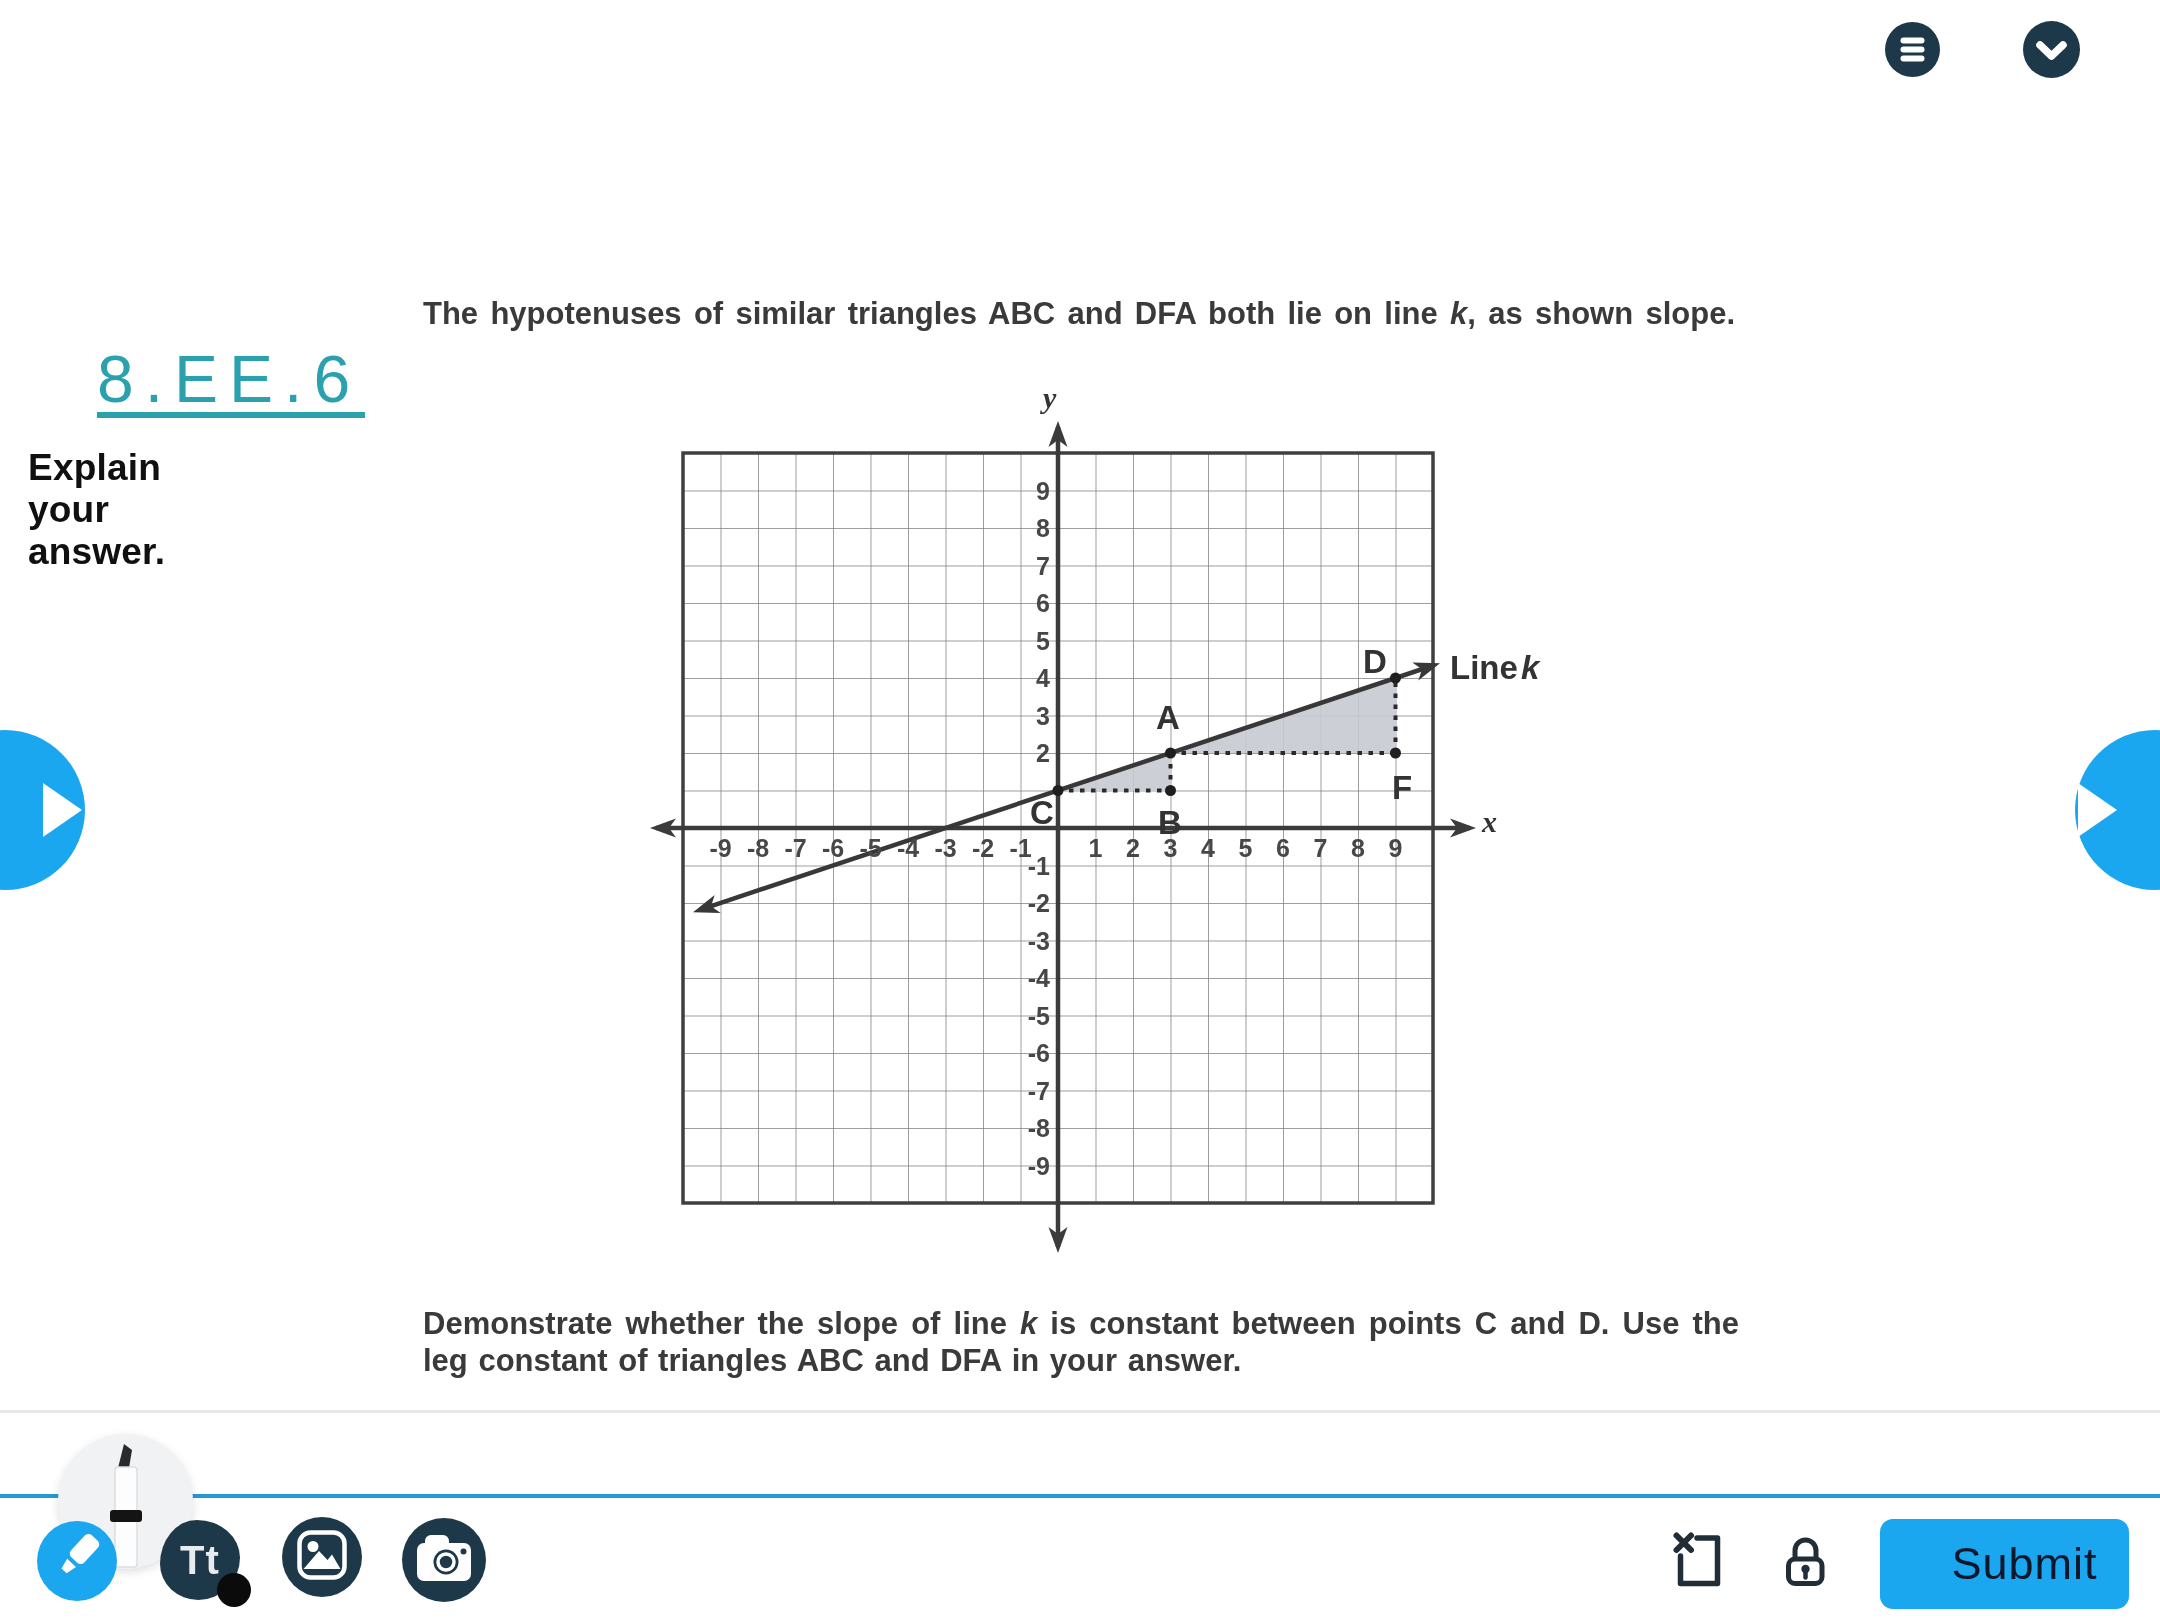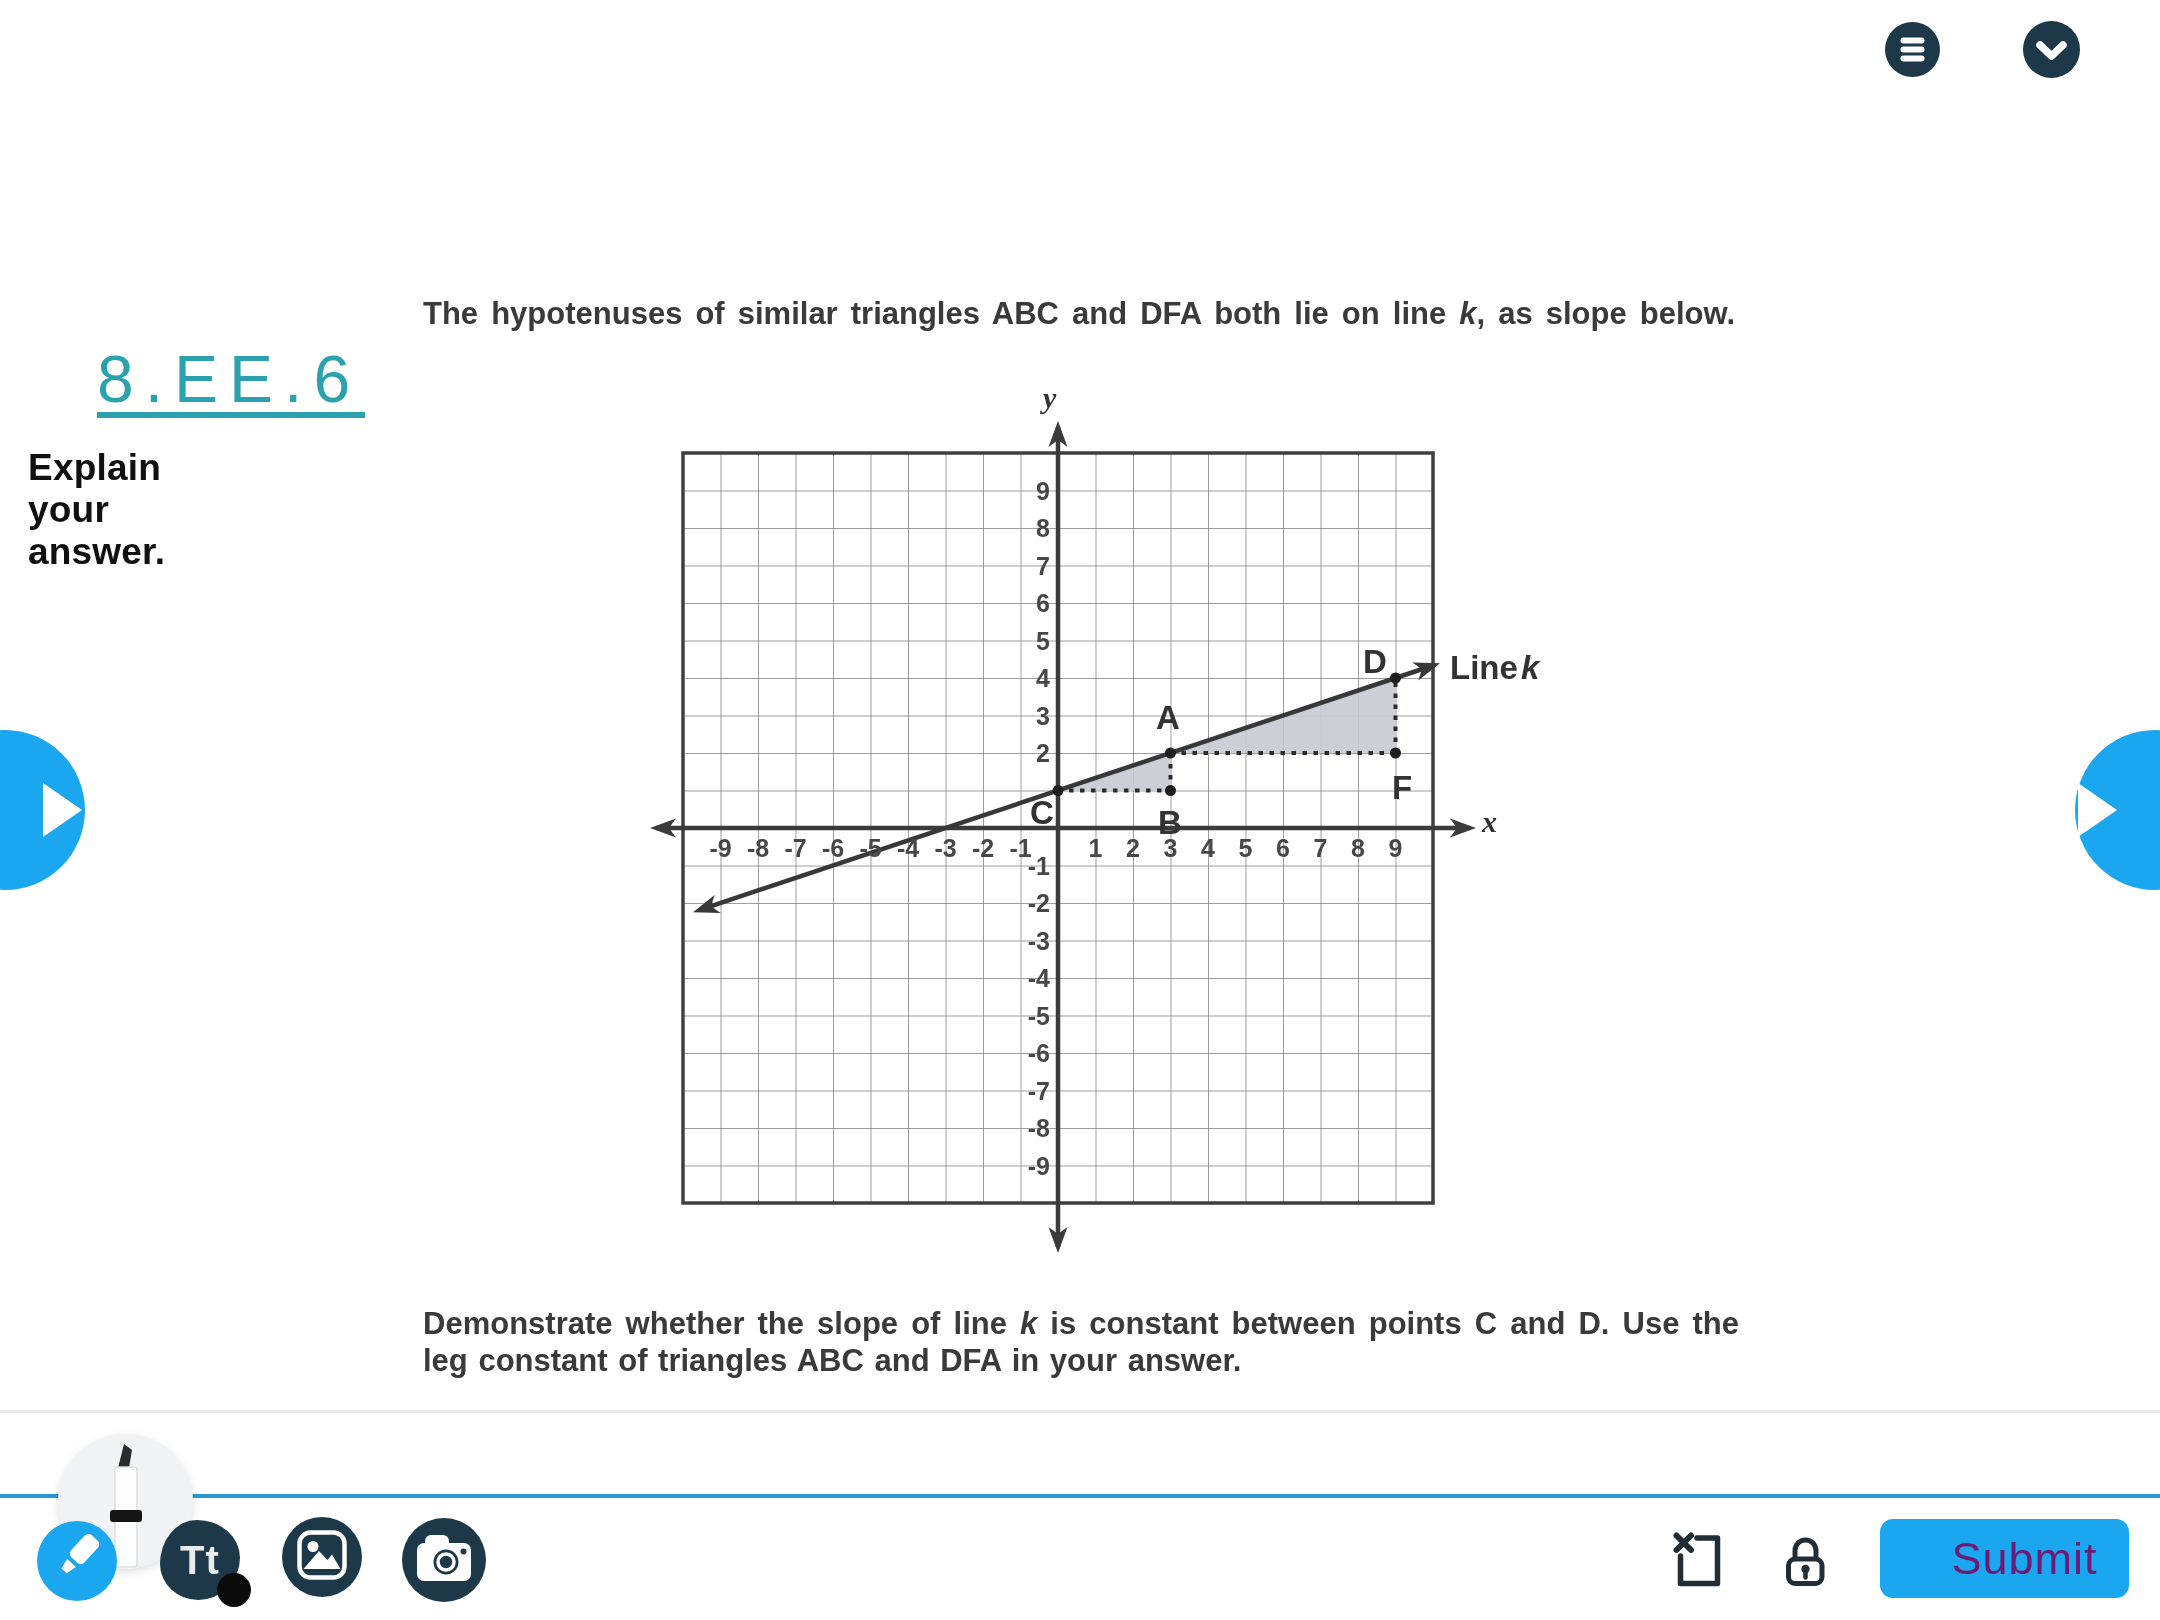--- a/index.html
+++ b/index.html
@@ -58,23 +58,23 @@
     left:160px; top:1520px; width:80px; height:80px; background:#1d3949; z-index:3;
     border-radius:46% 54% 52% 48% / 55% 47% 53% 45%;
     display:flex; align-items:center; justify-content:center;
     color:#e9ecee; font-size:40px; font-weight:700; letter-spacing:1px;
     position:absolute;
   }
   .color-dot { left:217px; top:1573px; width:34px; height:34px; border-radius:50%; background:#0b0b0b; z-index:4; }
 
   
   .submit-btn {
-    left:1880px; top:1519px; width:249px; height:79px;
+    left:1880px; top:1519px; width:249px; height:90px;
     background:#1ba6f0; border:none; border-radius:13px;
-    color:#701a75; font-size:45px; font-weight:400; letter-spacing:1px;
+    color:#0f172a; font-size:45px; font-weight:400; letter-spacing:1px;
     font-family:"Liberation Sans", sans-serif;
     display:flex; align-items:center; justify-content:center; cursor:pointer;padding-left:40px;
   }
 
   
   .nav-circle { width:160px; height:160px; border-radius:50%; background:#1ba6f0; z-index:5; }
 </style>
 </head>
 <body>
 
@@ -88,21 +88,21 @@
   </span>
 </div>
 <div class="abs circle-btn" style="left:2023px; top:21px; width:57px; height:57px;">
   <span style="display:flex;">
     <svg width="57" height="57" viewBox="0 0 57 57">
       <polyline points="17,24 28.5,35 40,24" fill="none" stroke="#fff" stroke-width="7.5" stroke-linecap="round" stroke-linejoin="round"></polyline>
     </svg>
   </span>
 </div>
 
-<div class="abs intro-text"><span>The hypotenuses of similar triangles ABC and DFA both lie on line </span><i>k</i><span>, as slope below.</span></div>
+<div class="abs intro-text"><span>The hypotenuses of similar triangles ABC and DFA both lie on line </span><i>k</i><span>, as shown slope.</span></div>
 
 <div class="abs" style="left:0; top:0;">
   <div class="abs standard-code">8.EE.6</div>
   <div class="abs explain-heading">Explain your answer.</div>
 </div>
 
 <svg class="abs" style="left:630px; top:375px;" width="920" height="900" viewBox="0 0 920 900">
   <defs>
     <pattern id="grid" x="53" y="78" width="37.5" height="37.5" patternUnits="userSpaceOnUse">
       <path d="M 37.5 0 H 0 V 37.5" fill="none" stroke="#7d7d7d" stroke-width="1.5"></path>

